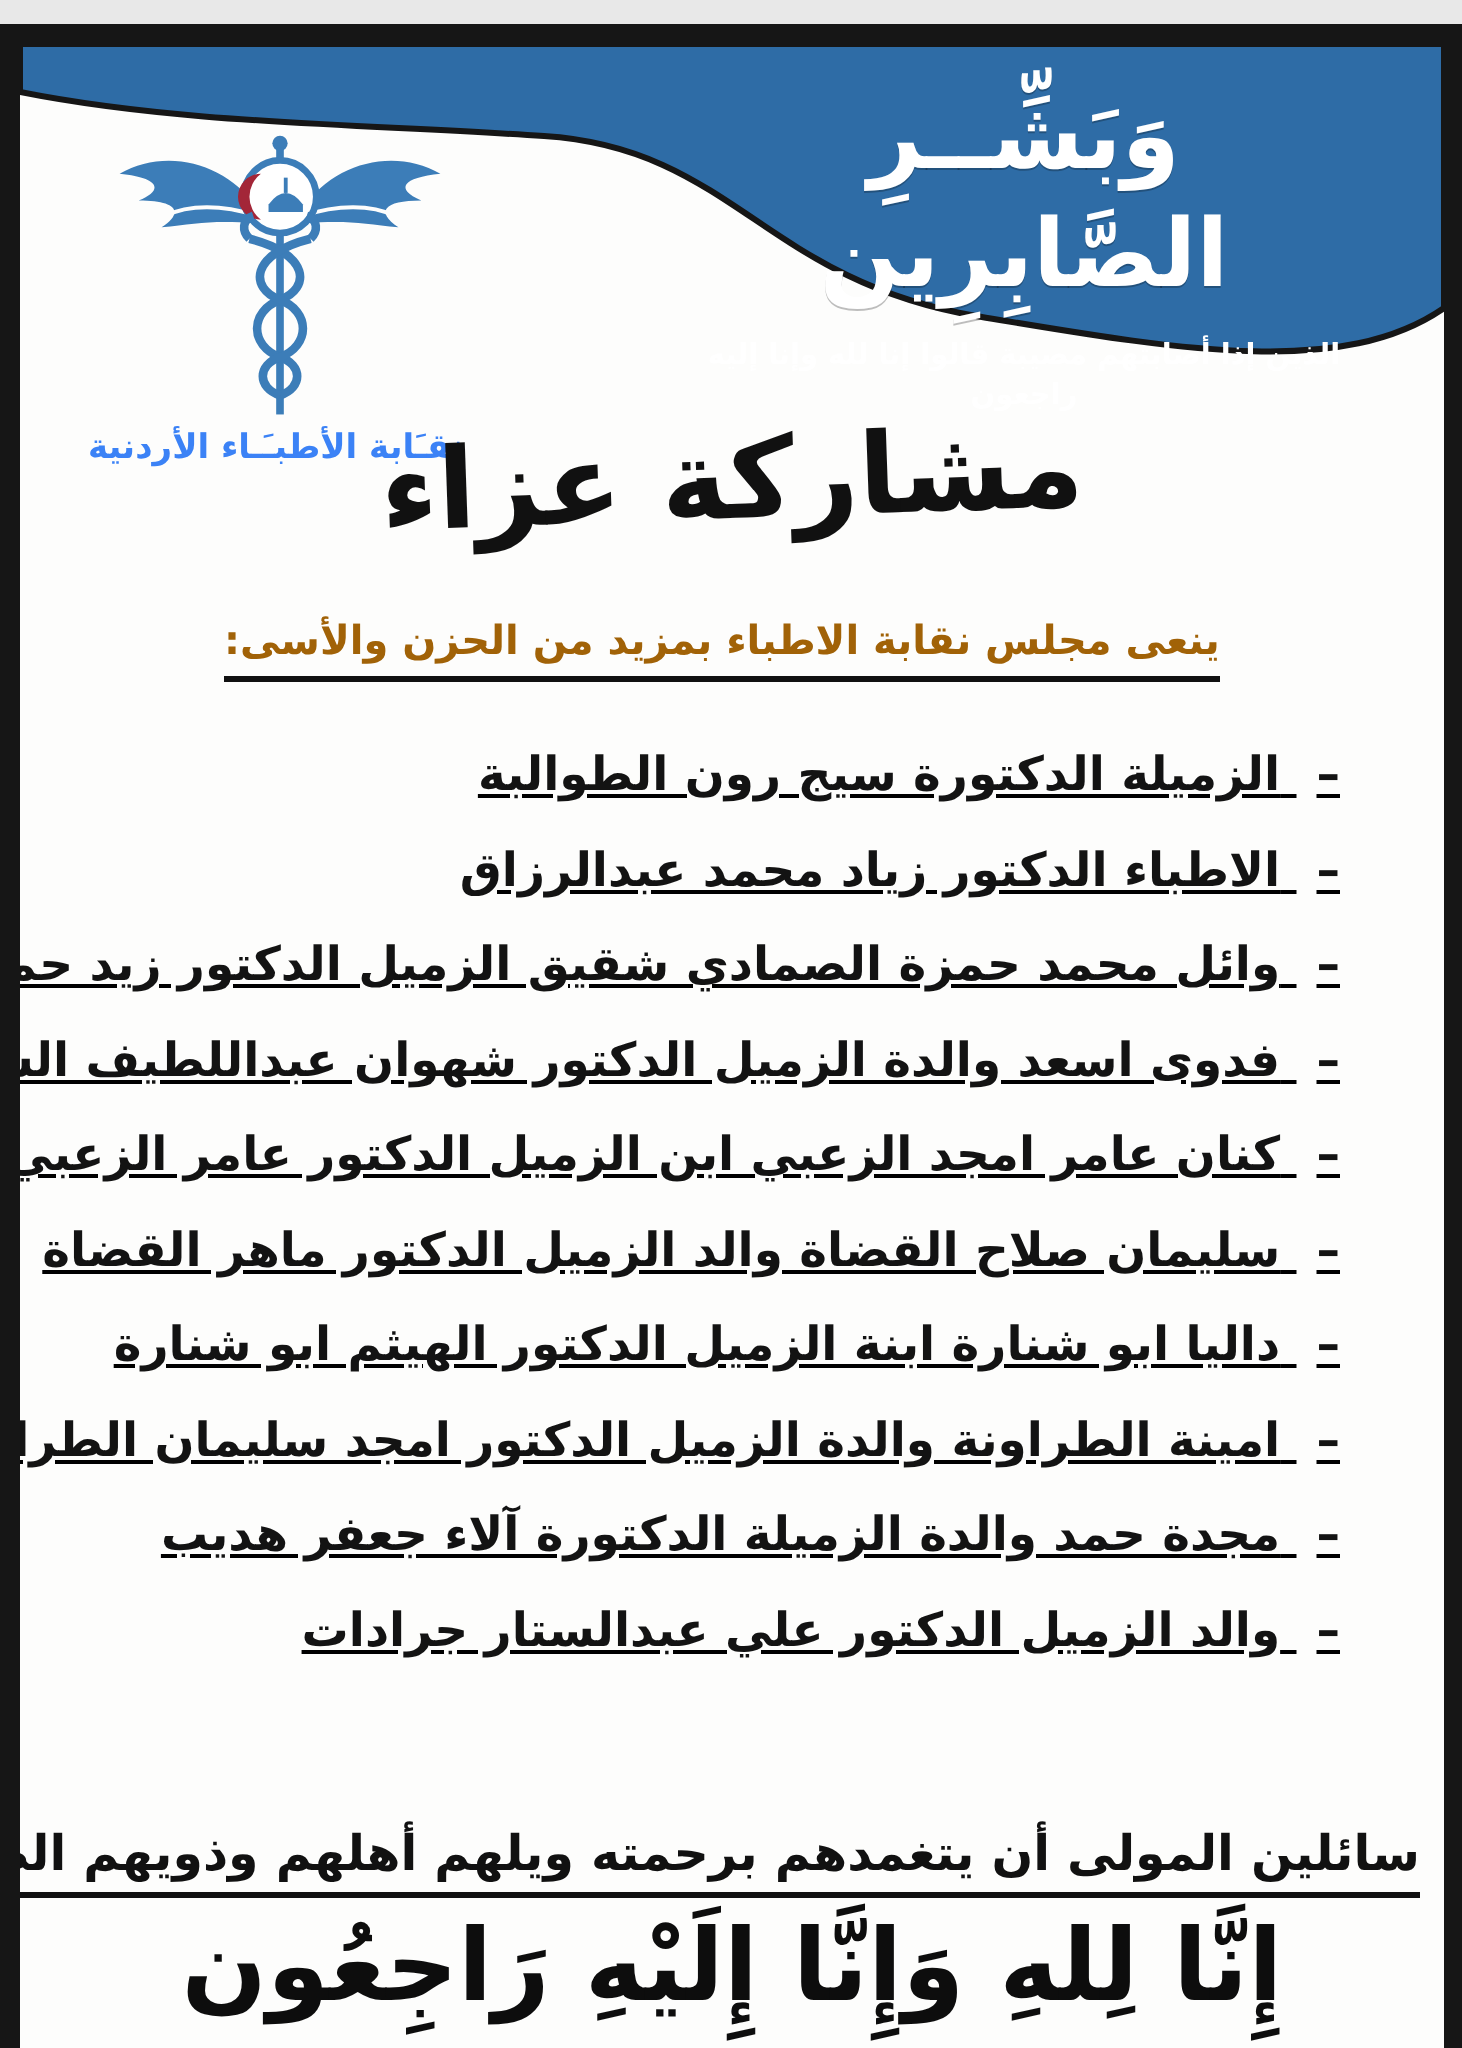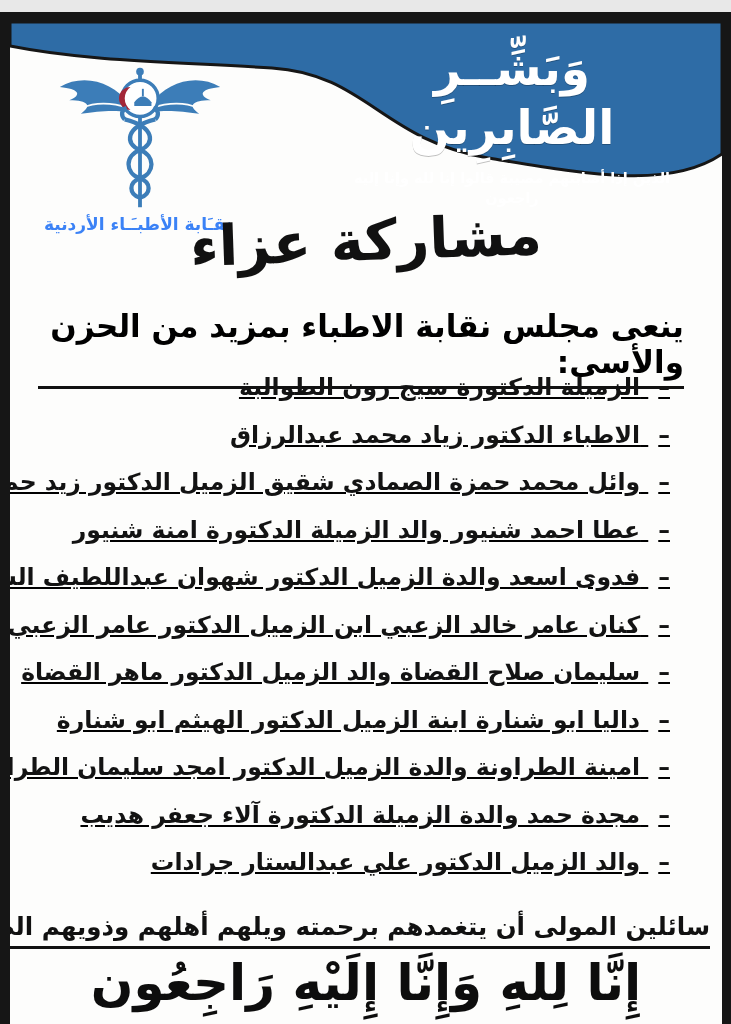--- a/index.html
+++ b/index.html
@@ -39,22 +39,22 @@
   
   .title{
     position:absolute;top:186px;left:0;right:0;
     text-align:center;font-size:56px;font-weight:bold;color:#111;
     direction:rtl;letter-spacing:-2px;
     transform:rotate(-2deg);
   }
   
   .heading{
     position:absolute;top:286px;right:38px;left:28px;
-    direction:rtl;text-align:right;
-    font-size:31px;font-weight:bold;color:#000000;
+    direction:rtl;text-align:center;
+    font-size:20px;font-weight:bold;color:#a16207;
   }
   .heading span{
     display:inline-block;border-bottom:3px solid #111;padding-bottom:6px;
   }
   
   .deceased-list{
     position:absolute;top:342px;right:52px;left:16px;
     margin:0;padding:0;list-style:none;direction:rtl;text-decoration:underline;
   }
   .deceased-item{
@@ -136,33 +136,29 @@
     <li class="deceased-item">
       <span class="dash">–</span>
       <span class="name">الاطباء الدكتور زياد محمد عبدالرزاق</span>
     </li>
 
     <li class="deceased-item">
       <span class="dash">–</span>
       <span class="name">وائل محمد حمزة الصمادي شقيق الزميل الدكتور زيد حمزة</span>
     </li>
 
-    <li class="deceased-item">
-      <span class="dash">–</span>
-      <span class="name">عطا احمد شنيور والد الزميلة الدكتورة امنة شنيور</span>
-    </li>
 
     <li class="deceased-item">
       <span class="dash">–</span>
       <span class="name">فدوى اسعد والدة الزميل الدكتور شهوان عبداللطيف الشهوان</span>
     </li>
 
     <li class="deceased-item">
       <span class="dash">–</span>
-      <span class="name">كنان عامر خالد الزعبي ابن الزميل الدكتور عامر الزعبي</span>
+      <span class="name">كنان عامر امجد الزعبي ابن الزميل الدكتور عامر الزعبي</span>
     </li>
 
     <li class="deceased-item">
       <span class="dash">–</span>
       <span class="name">سليمان صلاح القضاة والد الزميل الدكتور ماهر القضاة</span>
     </li>
 
     <li class="deceased-item">
       <span class="dash">–</span>
       <span class="name">داليا ابو شنارة ابنة الزميل الدكتور الهيثم ابو شنارة</span>

